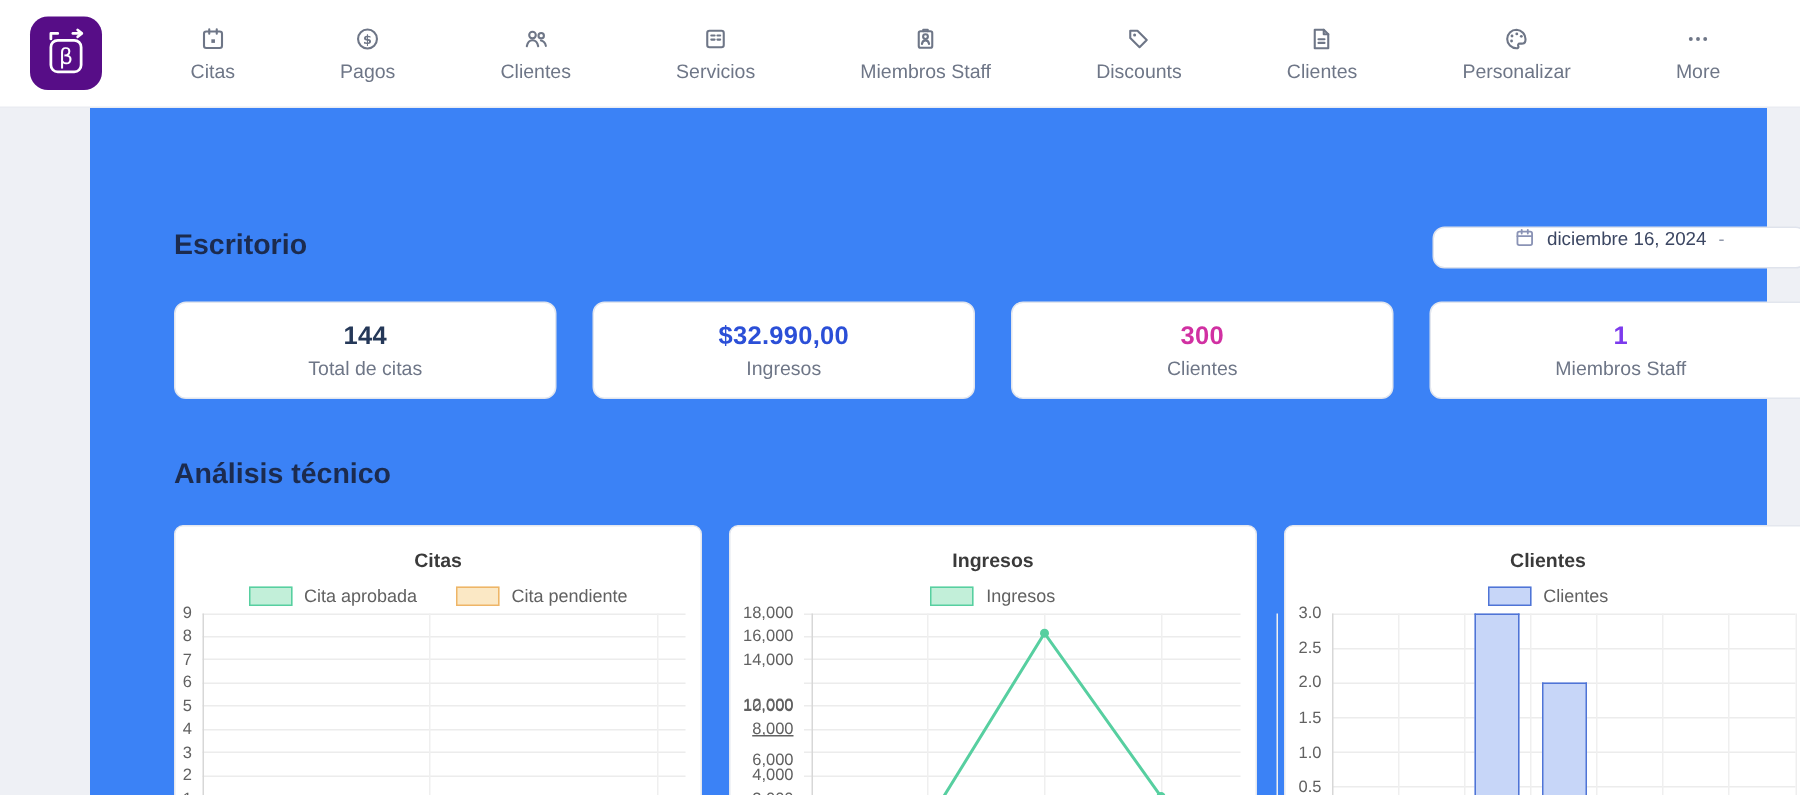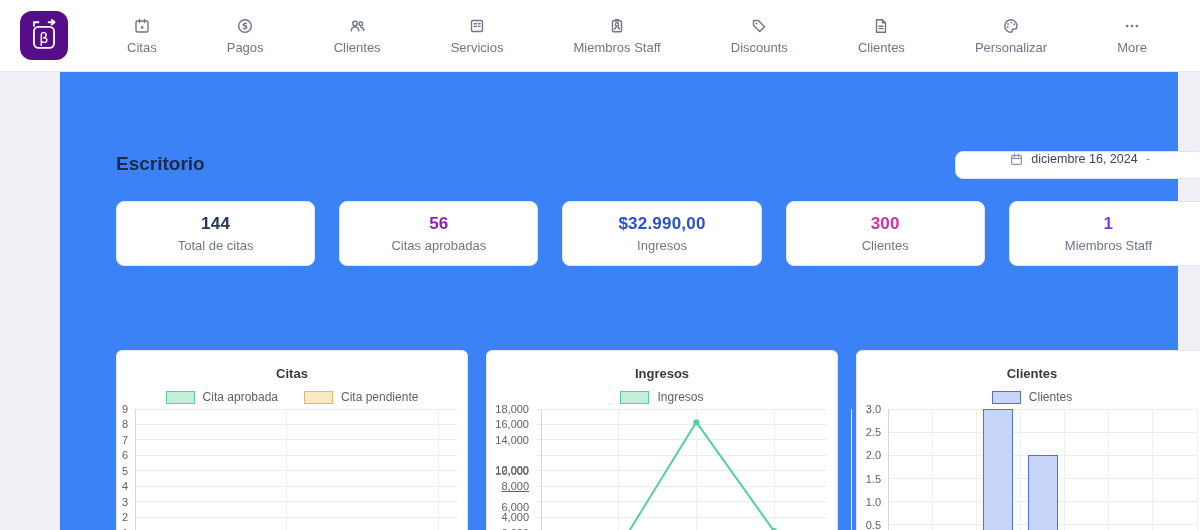--- a/index.html
+++ b/index.html
@@ -168,37 +168,34 @@
     <span class="dtxt">diciembre 16, 2024</span>
     <span class="sep">-</span>
   </div>
 
   <div class="stats">
       <div class="stat-card">
         <div class="stat-value" style="color:#253858">144</div>
         <div class="stat-label">Total de citas</div>
       </div>
       <div class="stat-card">
-        <div class="stat-value" style="color:#8d24aa">56</div>
-        <div class="stat-label">Citas aprobadas</div>
-      </div>
-      <div class="stat-card">
         <div class="stat-value" style="color:#2b4fd7">$32.990,00</div>
         <div class="stat-label">Ingresos</div>
       </div>
       <div class="stat-card">
         <div class="stat-value" style="color:#d130a2">300</div>
         <div class="stat-label">Clientes</div>
       </div>
       <div class="stat-card">
         <div class="stat-value" style="color:#7c3aed">1</div>
         <div class="stat-label">Miembros Staff</div>
       </div>
     </div>
 
+  <div class="section-title">Análisis técnico</div>
 
   <div class="charts">
       <div class="chart-card">
         <div class="chart-title">Citas</div>
         <div class="legend">
           <div class="legend-entry">
             <span class="legend-swatch" style="background:#c2efd9;border-color:#57cfa0"></span>
             <span class="legend-label">Cita aprobada</span>
           </div>
           <div class="legend-entry">

